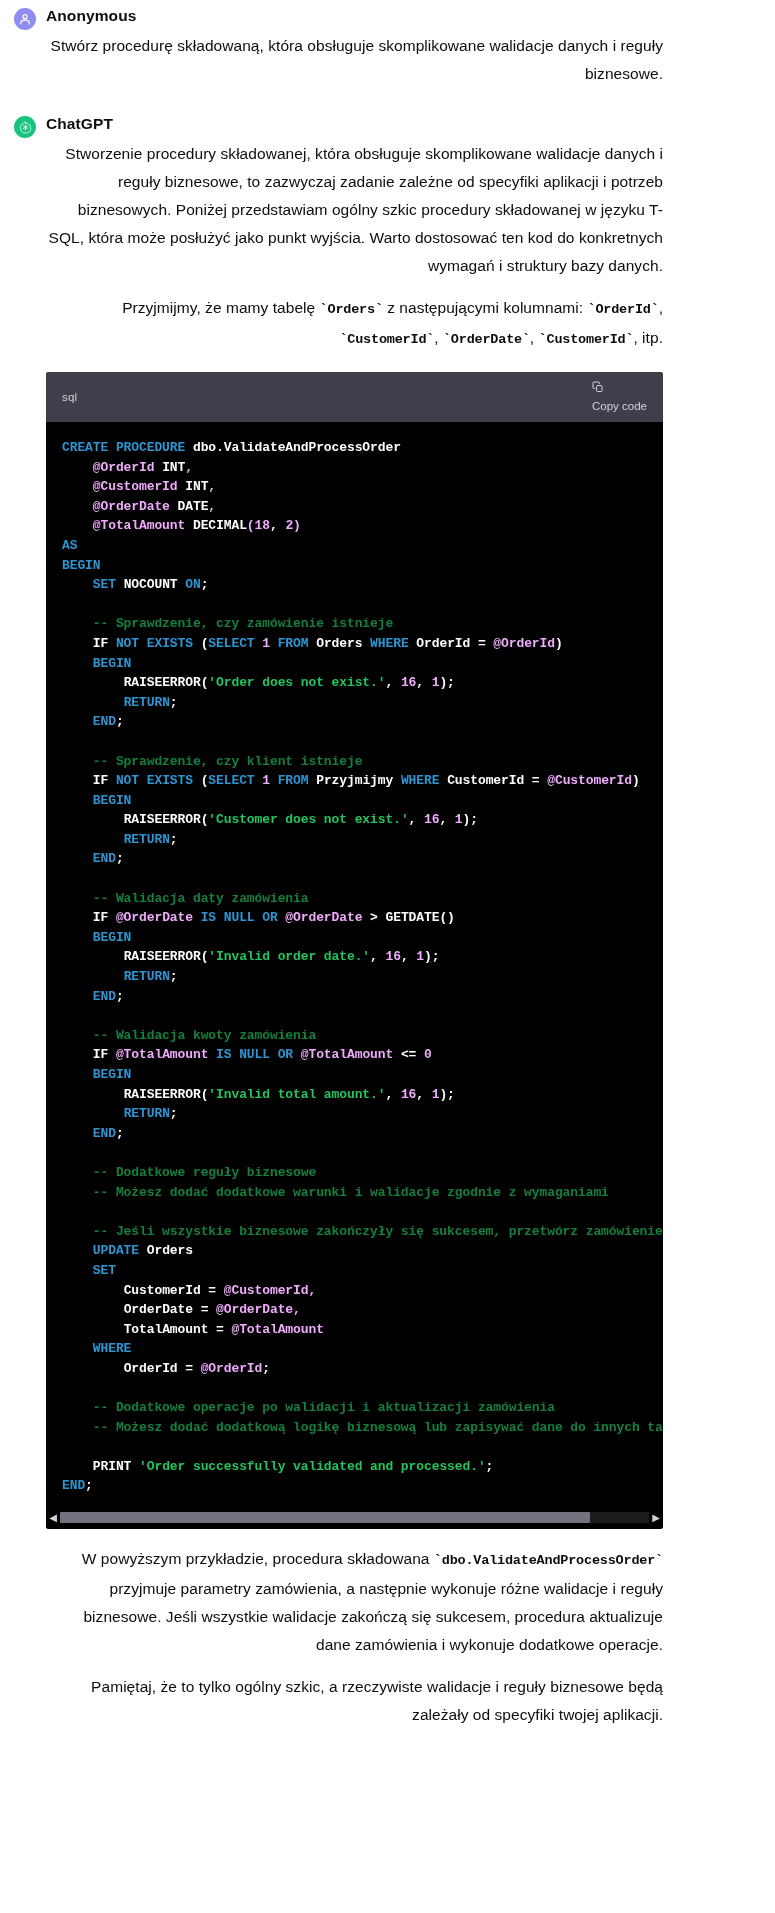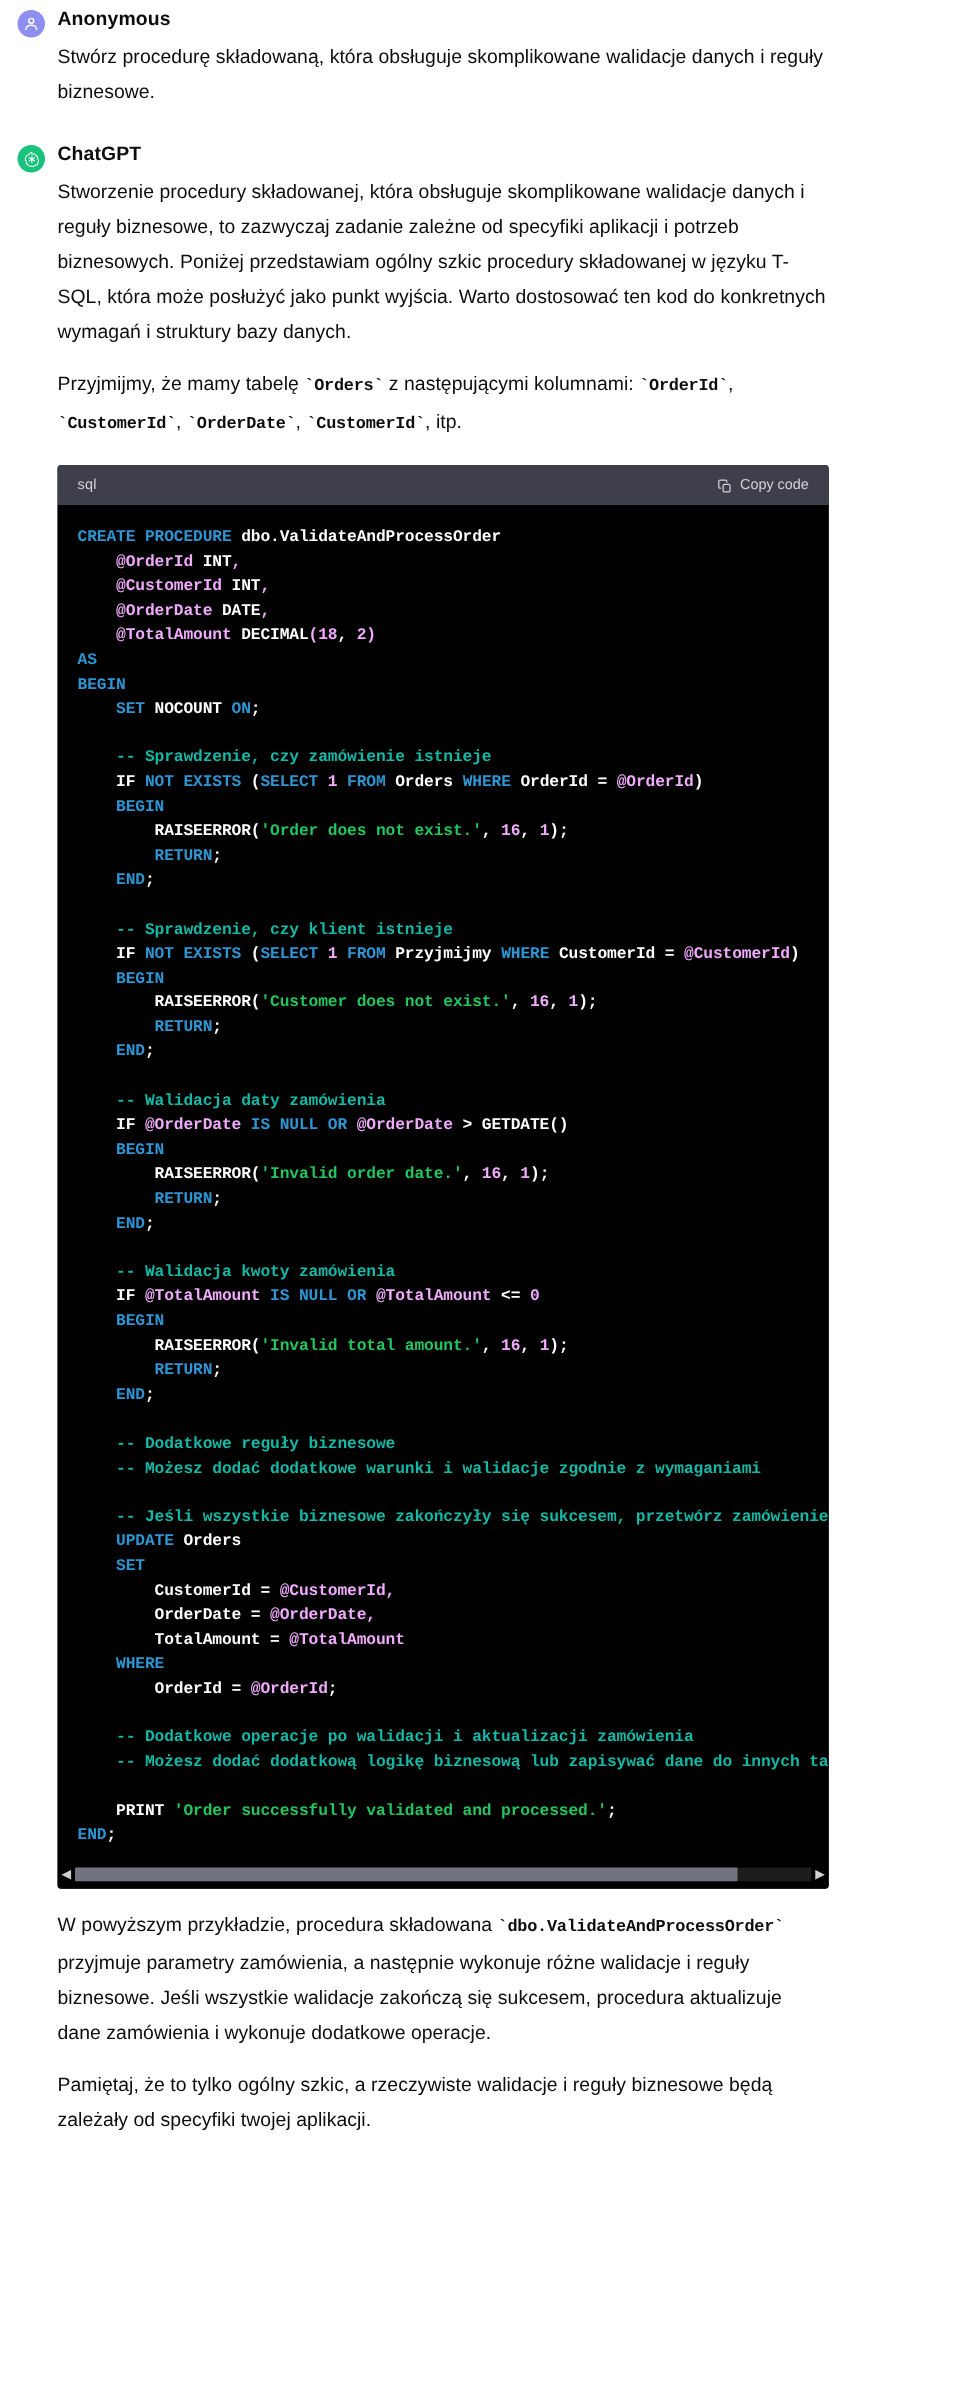--- a/index.html
+++ b/index.html
@@ -52,20 +52,21 @@
     margin: 0 0 6px 0;
     letter-spacing: .1px;
   }
 
   p.para {
     margin: 0 0 14px 0;
     font-size: 15.5px;
     line-height: 28px;
     color: #0d0d0d;
     letter-spacing: .05px;
+    text-align: right;
   }
   p.para:last-child { margin-bottom: 0; }
 
   code.inline {
     font-family: "Liberation Mono", "DejaVu Sans Mono", monospace;
     font-size: 13.5px;
     font-weight: 700;
     letter-spacing: -0.2px;
     color: #0d0d0d;
     white-space: nowrap;
@@ -86,26 +87,27 @@
     line-height: 14px;
     padding: 9px 16px;
     display: flex;
     align-items: center;
     justify-content: space-between;
     font-family: "Liberation Sans", sans-serif;
   }
   .code-lang { letter-spacing: .2px; }
   .copy-btn {
     display: flex;
-    align-items: flex-end;
+    align-items: flex-start;
     gap: 6px;
     color: #d2d3da;
     font-size: 11.5px;
     cursor: pointer;
     user-select: none;
+    flex-direction: column;
   }
   .copy-btn svg { display:block; }
 
   .code-scroll {
     background: #000000;
     overflow: hidden;
     padding: 16px 0 6px 0;
     position: relative;
   }
   pre.code {
@@ -115,21 +117,21 @@
     font-size: 13px;
     line-height: 19.6px;
     color: #ffffff;
     white-space: pre;
     letter-spacing: -0.1px;
     font-weight: 700;
   }
   pre.code .k  { color: #2e95d3; }   
   pre.code .v  { color: #f0abfc; }   
   pre.code .s  { color: #22c55e; }   
-  pre.code .c  { color: #14b8a6; }   
+  pre.code .c  { color: #15803d; }   
   pre.code .p  { color: #ffffff; }   
 
   
   .hscroll {
     background: #000000;
     padding: 4px 0 6px 0;
     display: flex;
     align-items: center;
   }
   .hscroll .arrow {

